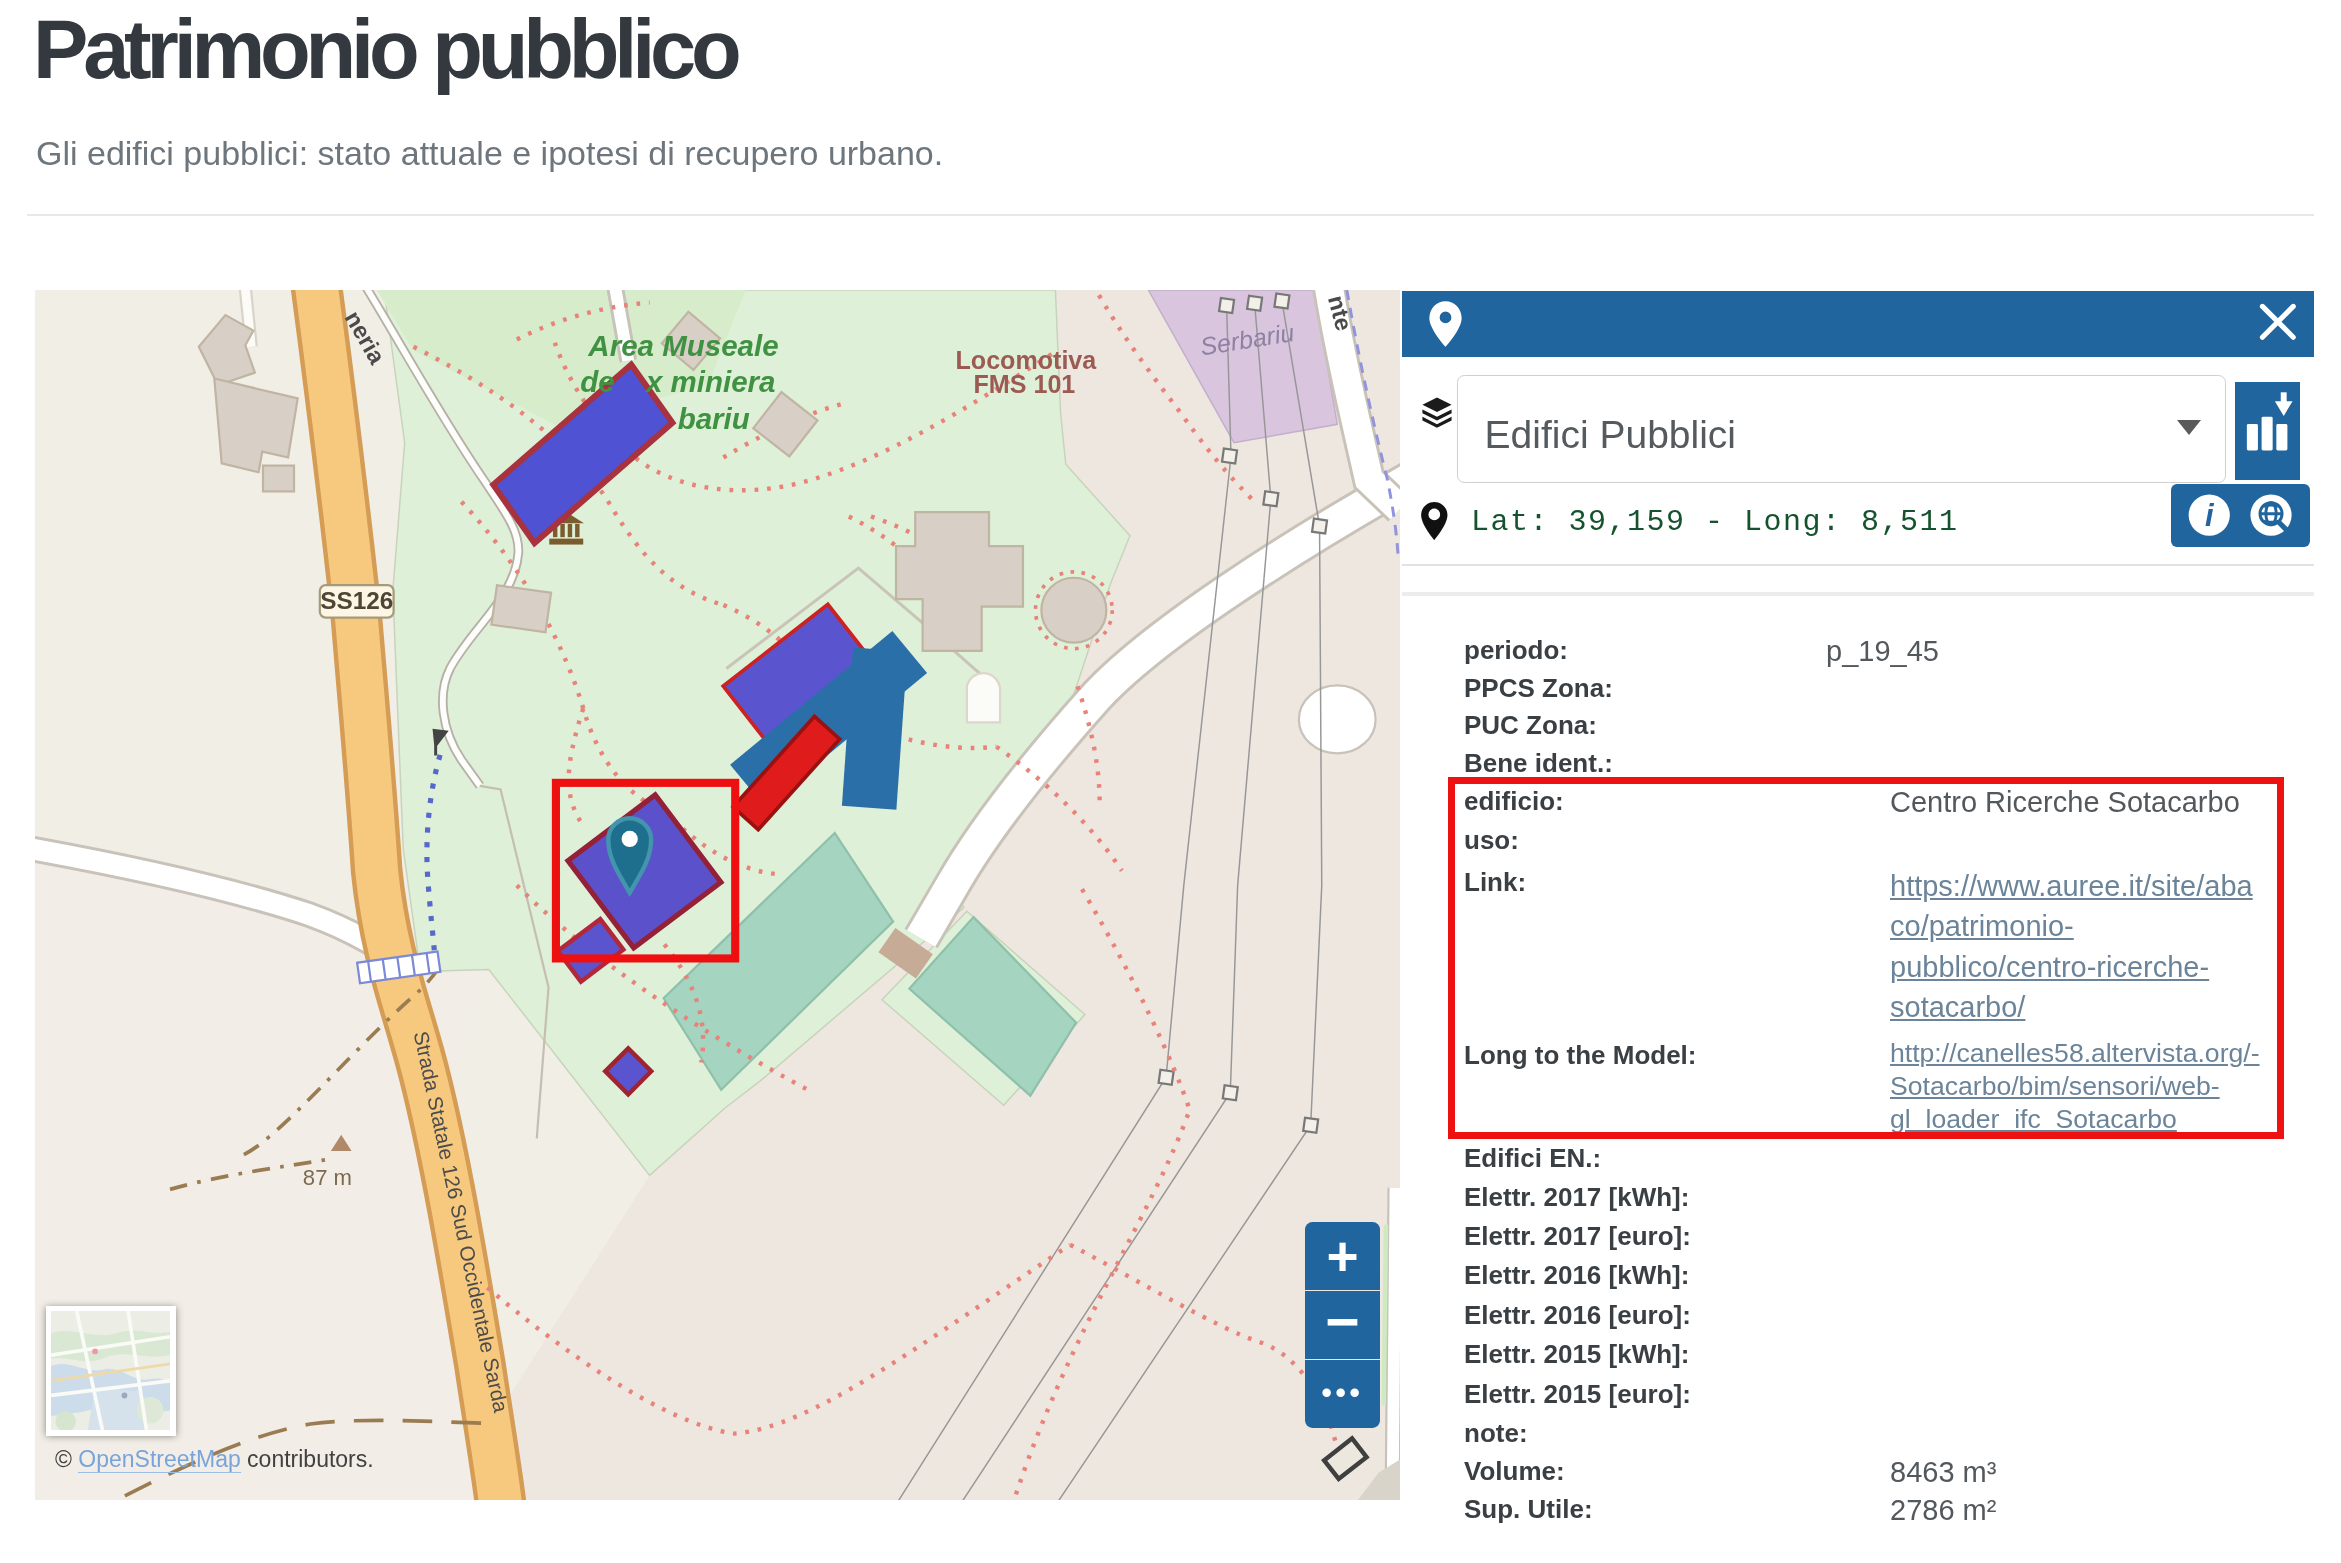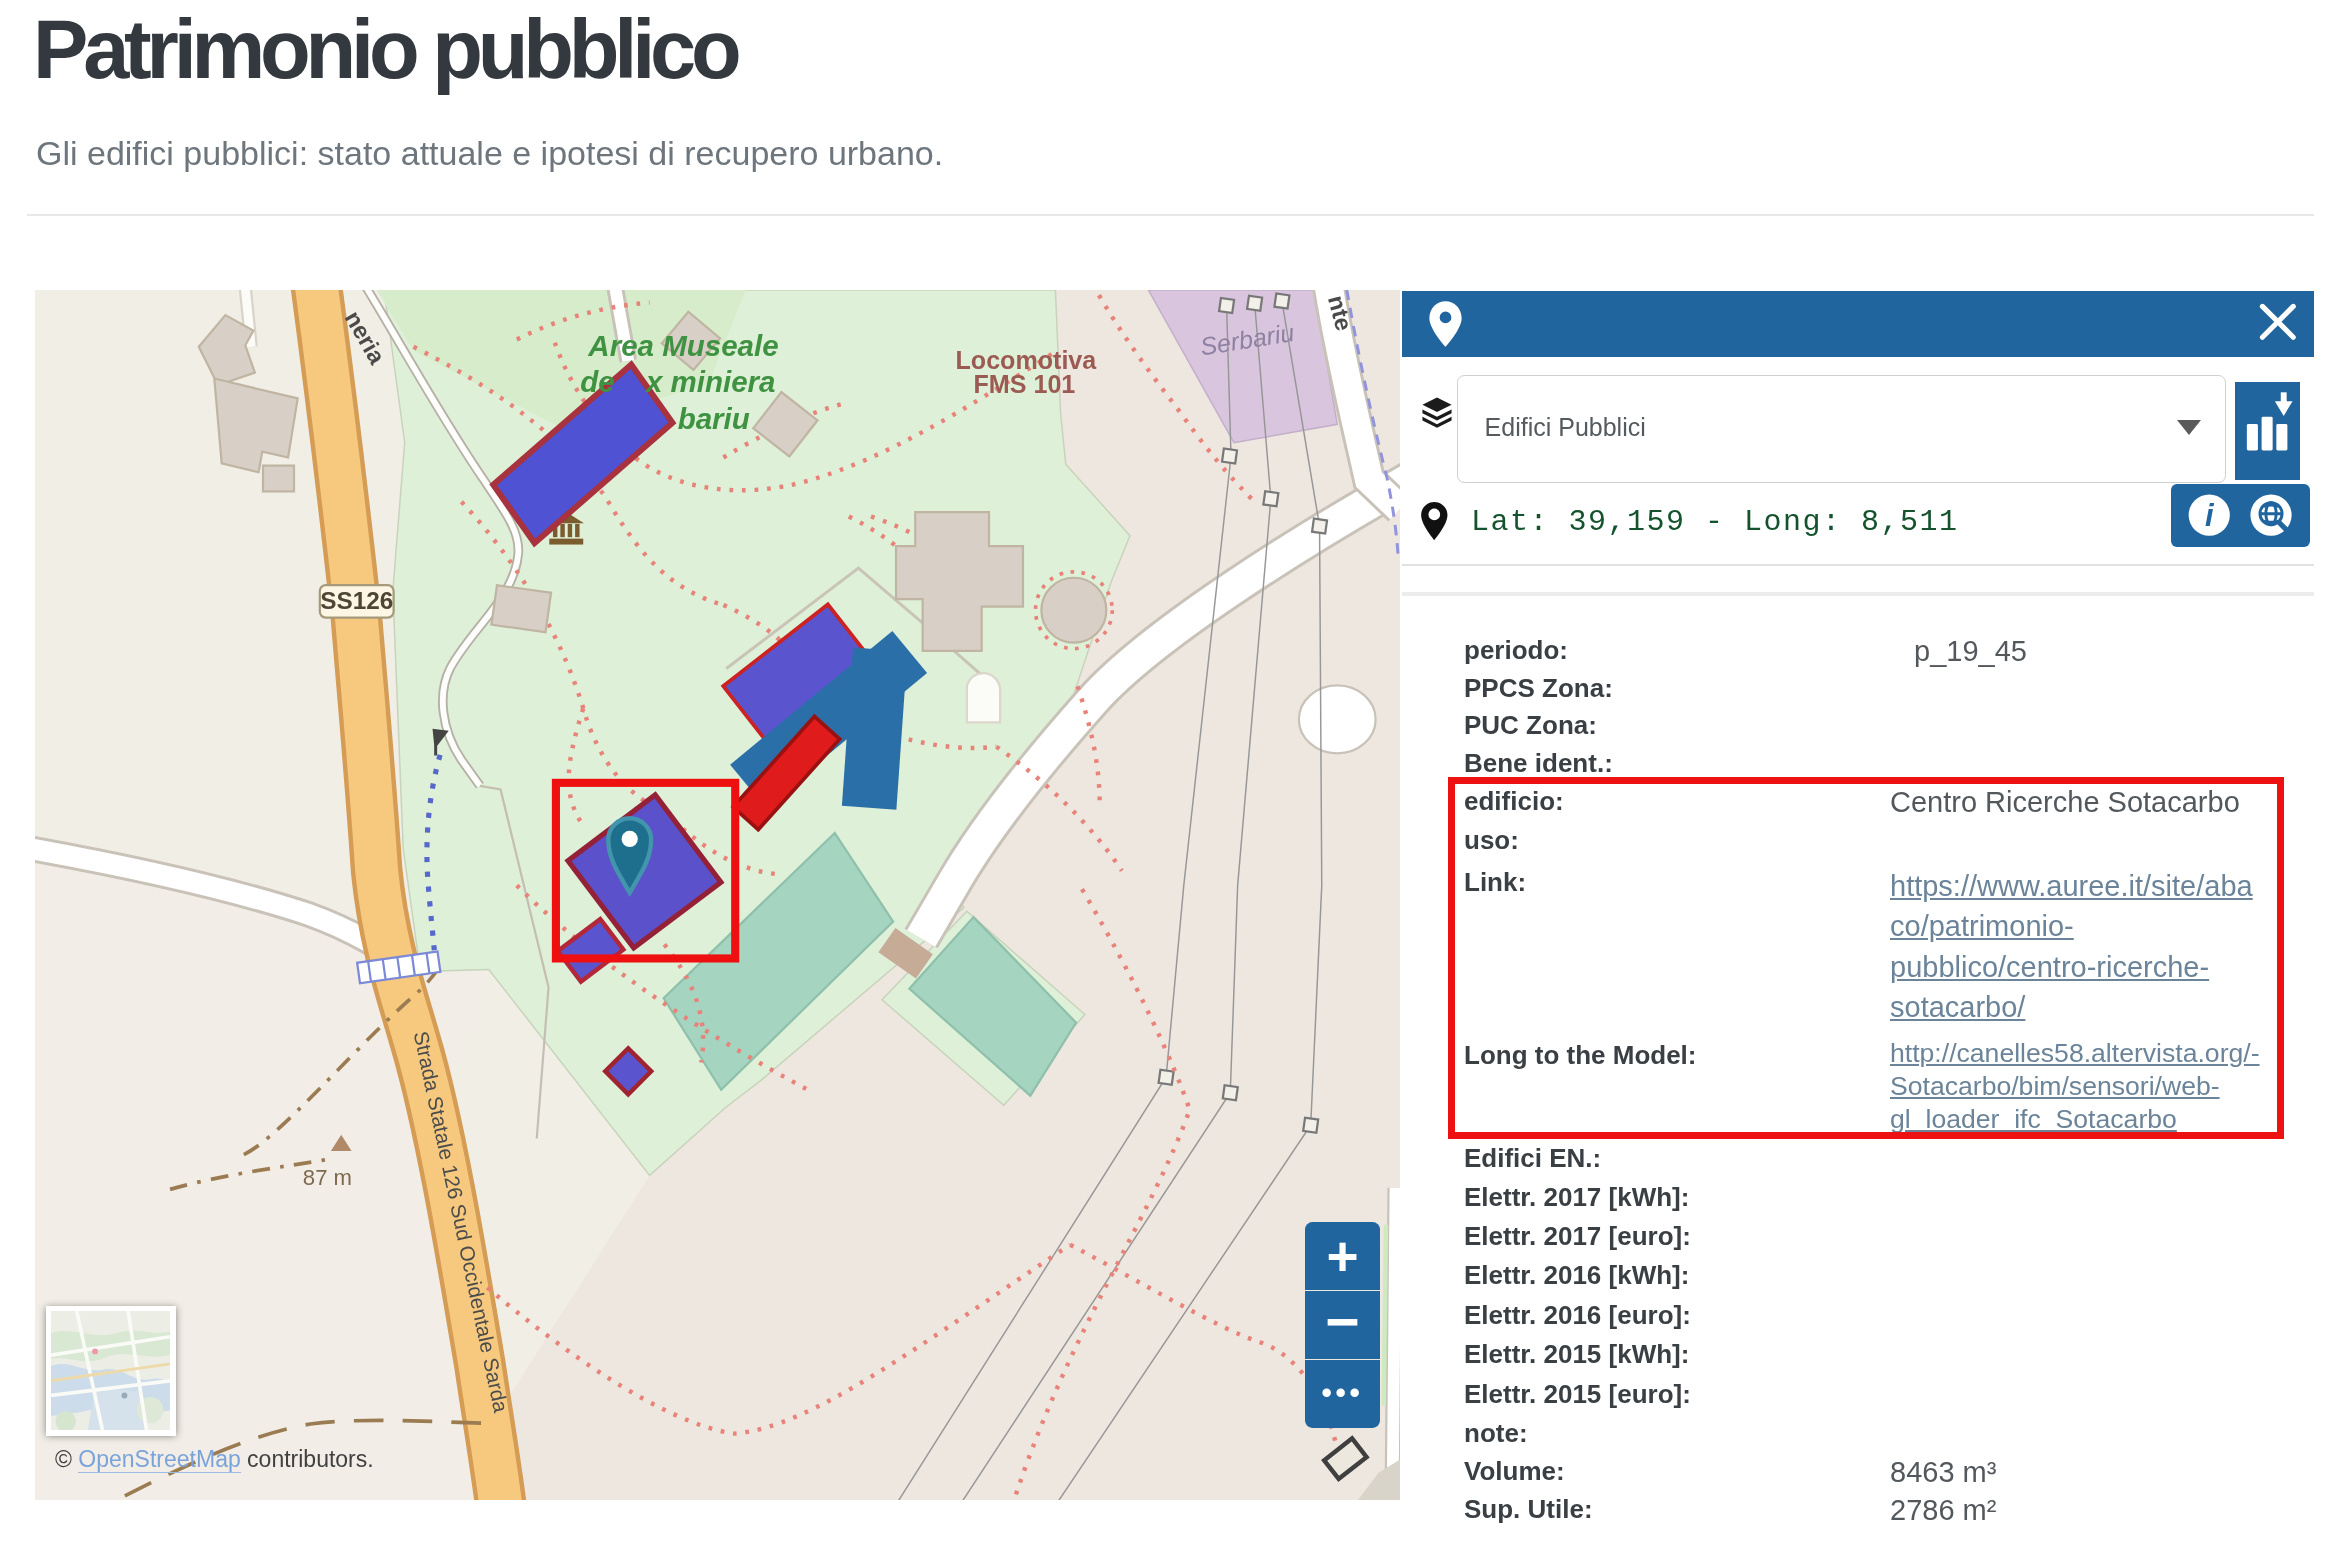--- a/index.html
+++ b/index.html
@@ -7,21 +7,21 @@
   .abs{position:absolute;}
   #title{left:33px;top:2.2px;font-size:83px;font-weight:700;color:#33393f;letter-spacing:-5.2px;}
   #subtitle{left:36px;top:134px;font-size:34px;color:#6d757d;}
   #hr{left:27px;top:214px;width:2287px;height:1.5px;background:#e8e8e8;}
   #mapwrap{left:35px;top:290px;width:1365px;height:1210px;}
   #phead{left:1402px;top:291px;width:912px;height:66px;background:#21659e;}
   .row{position:absolute;font-size:29px;color:#53585d;white-space:nowrap;}
   .lab{font-weight:700;color:#3a3f44;font-size:26px;}
   .lnk{color:#6b8499;text-decoration:underline;}
   #selbox{left:1457px;top:375px;width:769px;height:108px;border:1.5px solid #cfcfcf;border-radius:7.4px;background:#fff;}
-  #selbox span{position:absolute;left:26.6px;top:37px;font-size:25px;color:#555a5e;}
+  #selbox span{position:absolute;left:26.6px;top:37px;font-size:39px;color:#555a5e;}
   #caret{left:2177px;top:420px;width:0;height:0;border-left:12.5px solid transparent;border-right:12.5px solid transparent;border-top:15.5px solid #5a5a5a;}
   #chartbtn{left:2235px;top:382px;width:65px;height:98px;background:#21659e;}
   #sep1{left:1402px;top:564px;width:912px;height:1.5px;background:#e2e2e2;}
   #sep2{left:1402px;top:592px;width:912px;height:4.4px;background:#ececec;}
   #latrow{left:1471px;top:505px;font-family:"Liberation Mono",monospace;font-size:30px;color:#14532d;letter-spacing:1.5px;}
   #latbtn{left:2171px;top:484px;width:139px;height:63px;background:#21659e;border-radius:5.9px;}
   #redrect{left:1448px;top:777px;width:836px;height:362px;border:7.4px solid #ee1111;}
   .zbtn{position:absolute;width:75px;height:68px;background:#21659e;color:#fff;text-align:center;}
   #minimap{left:46px;top:1306px;width:130px;height:130px;background:#fff;border:5.2px solid #fff;box-shadow:0 0.7px 7.4px rgba(0,0,0,.45);}
   #attrib{left:55px;top:1446px;font-size:23px;color:#414141;}
@@ -225,21 +225,21 @@
 <div class="abs" id="sep2"></div>
 <svg class="abs" style="left:1420px;top:396px;" width="34" height="32" viewBox="0 0 56 52">
     <path d="M28 2 L52 14 L28 26 L4 14 Z" fill="#1b1b1b"></path>
     <path d="M4 22 L28 34 L52 22 L52 28 L28 40 L4 28 Z" fill="#1b1b1b"></path>
     <path d="M4 34 L28 46 L52 34 L52 40 L28 52 L4 40 Z" fill="#1b1b1b"></path>
   </svg>
 <svg class="abs" style="left:1421px;top:502px;" width="26.6" height="38" viewBox="0 0 36 52">
     <path d="M18 0 C8 0 0 8 0 18 C0 31 18 52 18 52 C18 52 36 31 36 18 C36 8 28 0 18 0 Z M18 25 a8 8 0 1 1 0-16 a8 8 0 0 1 0 16 Z" fill="#111"></path>
   </svg>
 <div class="row lab" style="left:1464px;top:635px;text-align:right;">periodo:</div>
-<div class="row" style="left:1914px;top:635px;">p_19_45</div>
+<div class="row" style="left:1826px;top:635px;">p_19_45</div>
 <div class="row lab" style="left:1464px;top:673px;">PPCS Zona:</div>
 <div class="row lab" style="left:1464px;top:710px;">PUC Zona:</div>
 <div class="row lab" style="left:1464px;top:748px;">Bene ident.:</div>
 <div class="row lab" style="left:1464px;top:786px;">edificio:</div>
 <div class="row" style="left:1890px;top:786px;">Centro Ricerche Sotacarbo</div>
 <div class="row lab" style="left:1464px;top:825px;">uso:</div>
 <div class="row lab" style="left:1464px;top:867px;">Link:</div>
 <div class="row lnk" style="left:1890px;top:870px;">https://www.auree.it/site/aba</div>
 <div class="row lnk" style="left:1890px;top:910px;">co/patrimonio-</div>
 <div class="row lnk" style="left:1890px;top:951px;">pubblico/centro-ricerche-</div>

